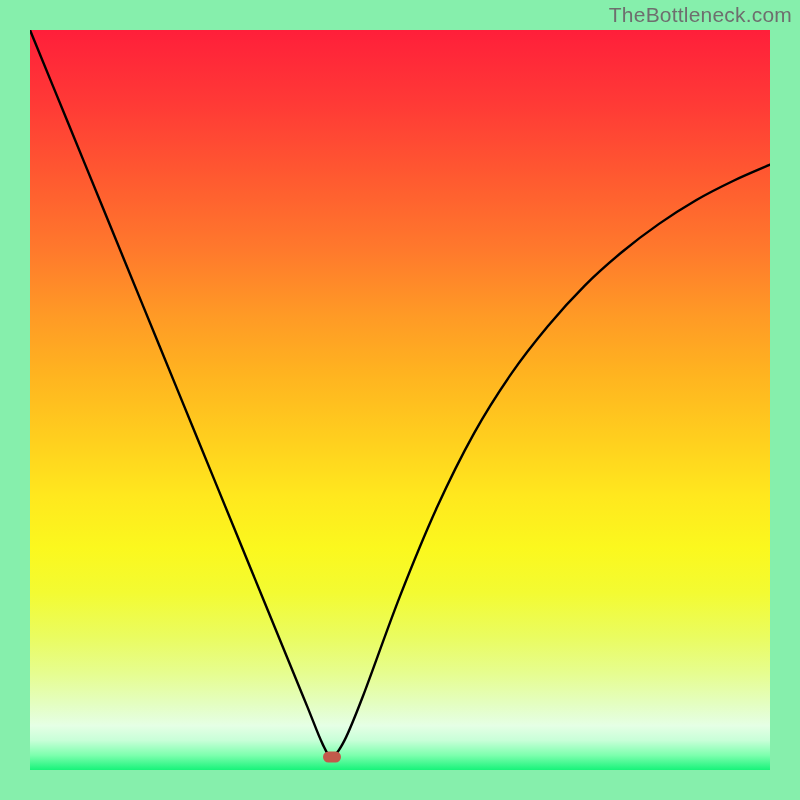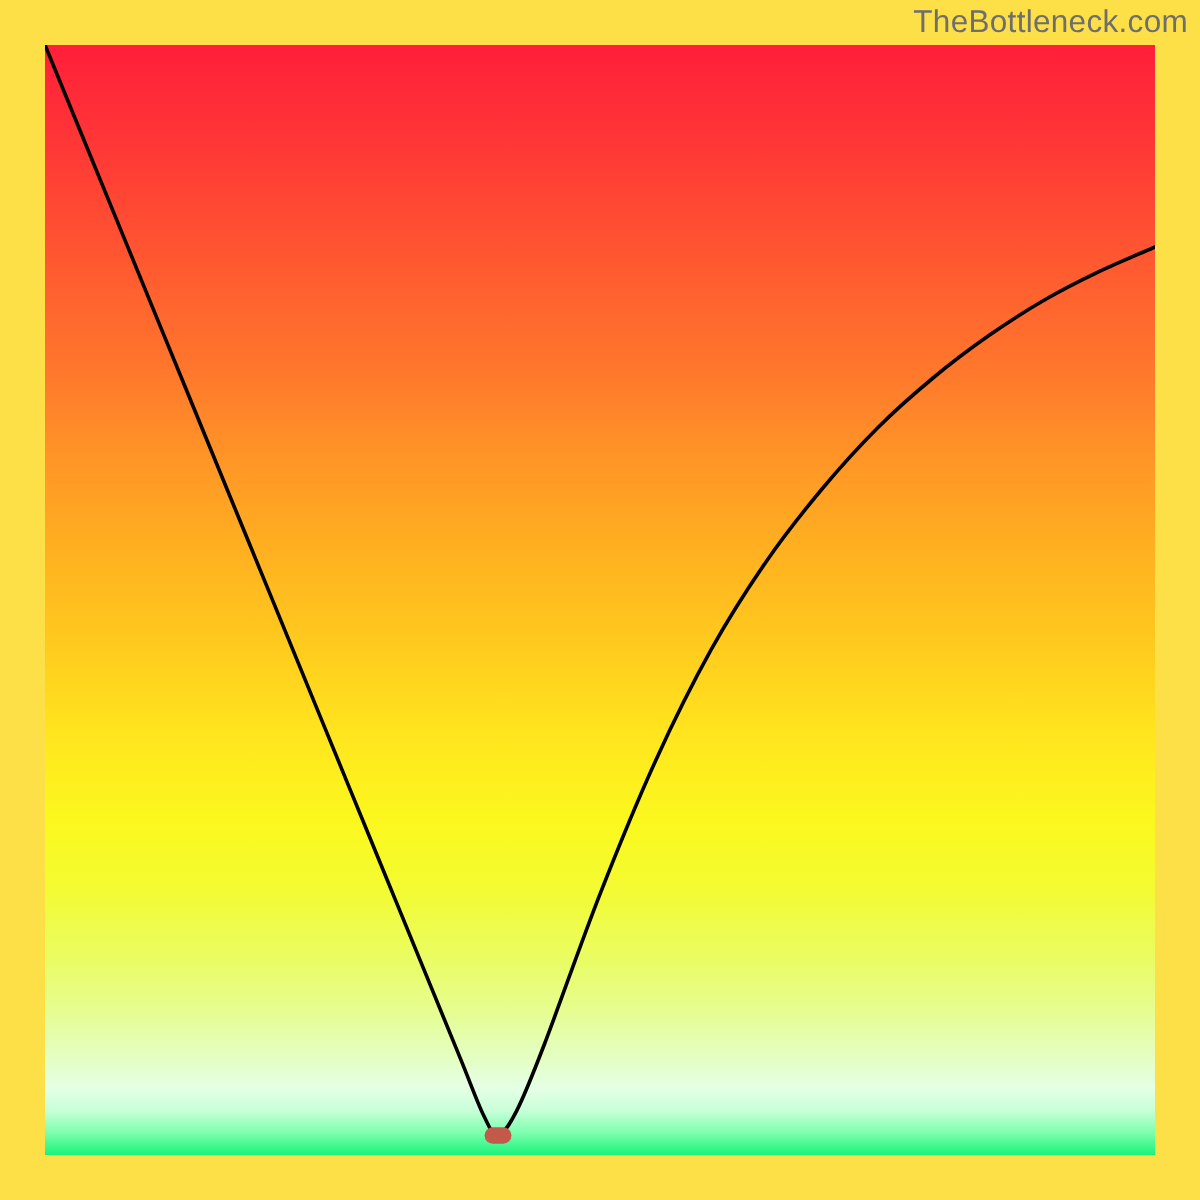--- a/index.html
+++ b/index.html
@@ -10,21 +10,21 @@
     background: #000;
     font-family: Arial, Helvetica, sans-serif;
     overflow: hidden;
   }
   .frame {
     position: absolute;
     left: 0;
     top: 0;
     width: 800px;
     height: 800px;
-    background: #fde047;
+    background: #86efac;
   }
   .plot {
     position: absolute;
     left: 30px;
     top: 30px;
     width: 740px;
     height: 740px;
     background: linear-gradient(to bottom,
       #ff1f3a 0%,
       #ff3a36 10%,

